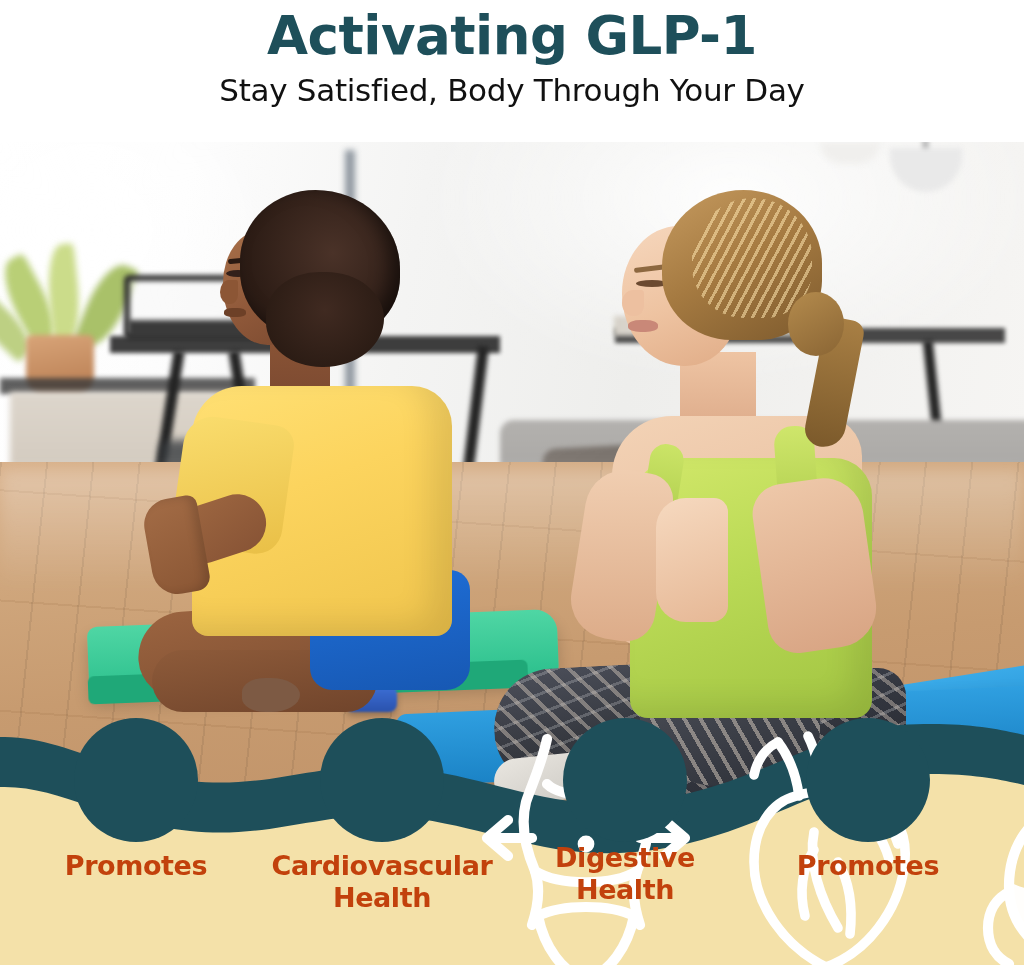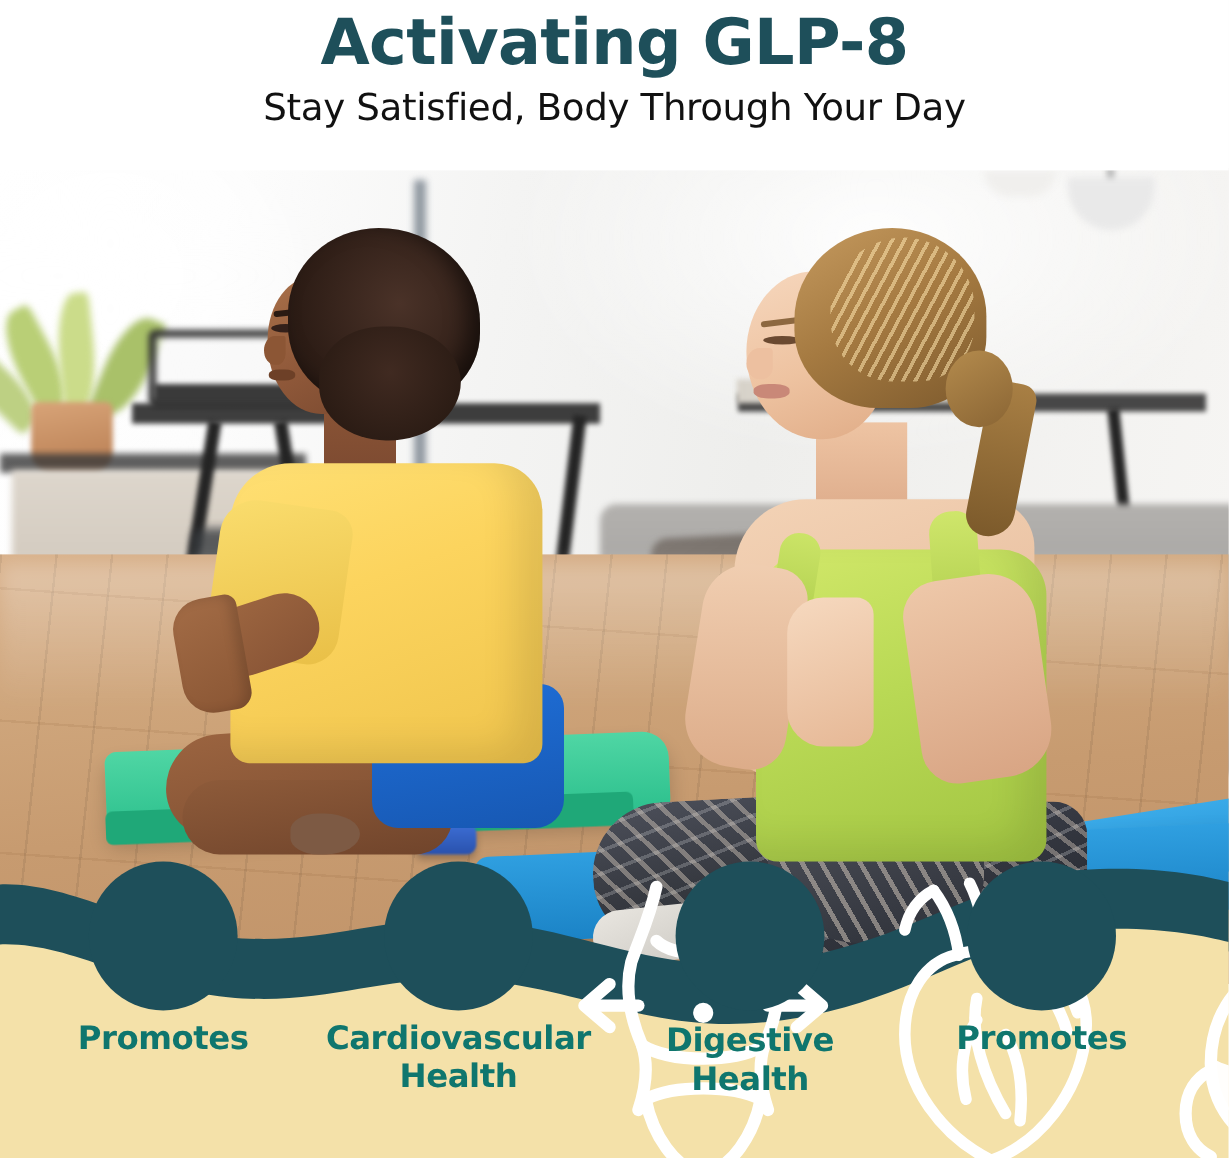--- a/index.html
+++ b/index.html
@@ -409,32 +409,32 @@
   
   .icons-row { position:absolute; left:0; top:0; width:1024px; height:270px; z-index:34; }
   .icon-circle {
     position:absolute; width:124px; height:124px; border-radius:50%;
     background:#1e4f5a; display:flex; align-items:center; justify-content:center;
   }
   .icon-circle svg { display:block; }
 
   .labels { position:absolute; left:0; top:0; width:1024px; height:270px; z-index:36; }
   .label {
-    position:absolute; text-align:center; color:#0f766e;
+    position:absolute; text-align:center; color:#c2410c;
     font-family:"DejaVu Sans", sans-serif;
     font-weight:bold; font-size:27px; line-height:1.17;
     letter-spacing:-0.4px;
   }
   .label span { display:block; }
 </style>
 </head>
 <body>
 
 <div class="header">
-  <div class="title">Activating GLP-8</div>
+  <div class="title">Activating GLP-1</div>
   <div class="subtitle">Stay Satisfied, Body Through Your Day</div>
 </div>
 
 <div class="photo">
 
   <div class="wall"></div>
   <div class="wall-glow"></div>
   <div class="wall-glow2"></div>
   <div class="window-frame"></div>
 
@@ -623,21 +623,21 @@
   </div>
 
   <div class="labels">
     <div class="label" style="left:16px;top:155px;width:240px;">
       <span>Promotes</span>
     </div>
     <div class="label" style="left:262px;top:155px;width:240px;">
       <span>Cardiovascular</span>
       <span>Health</span>
     </div>
-    <div class="label" style="left:505px;top:157px;width:240px;">
+    <div class="label" style="left:505px;top:147px;width:240px;">
       <span>Digestive</span>
       <span>Health</span>
     </div>
     <div class="label" style="left:748px;top:155px;width:240px;">
       <span>Promotes</span>
     </div>
   </div>
 </div>
 
 </body></html>

